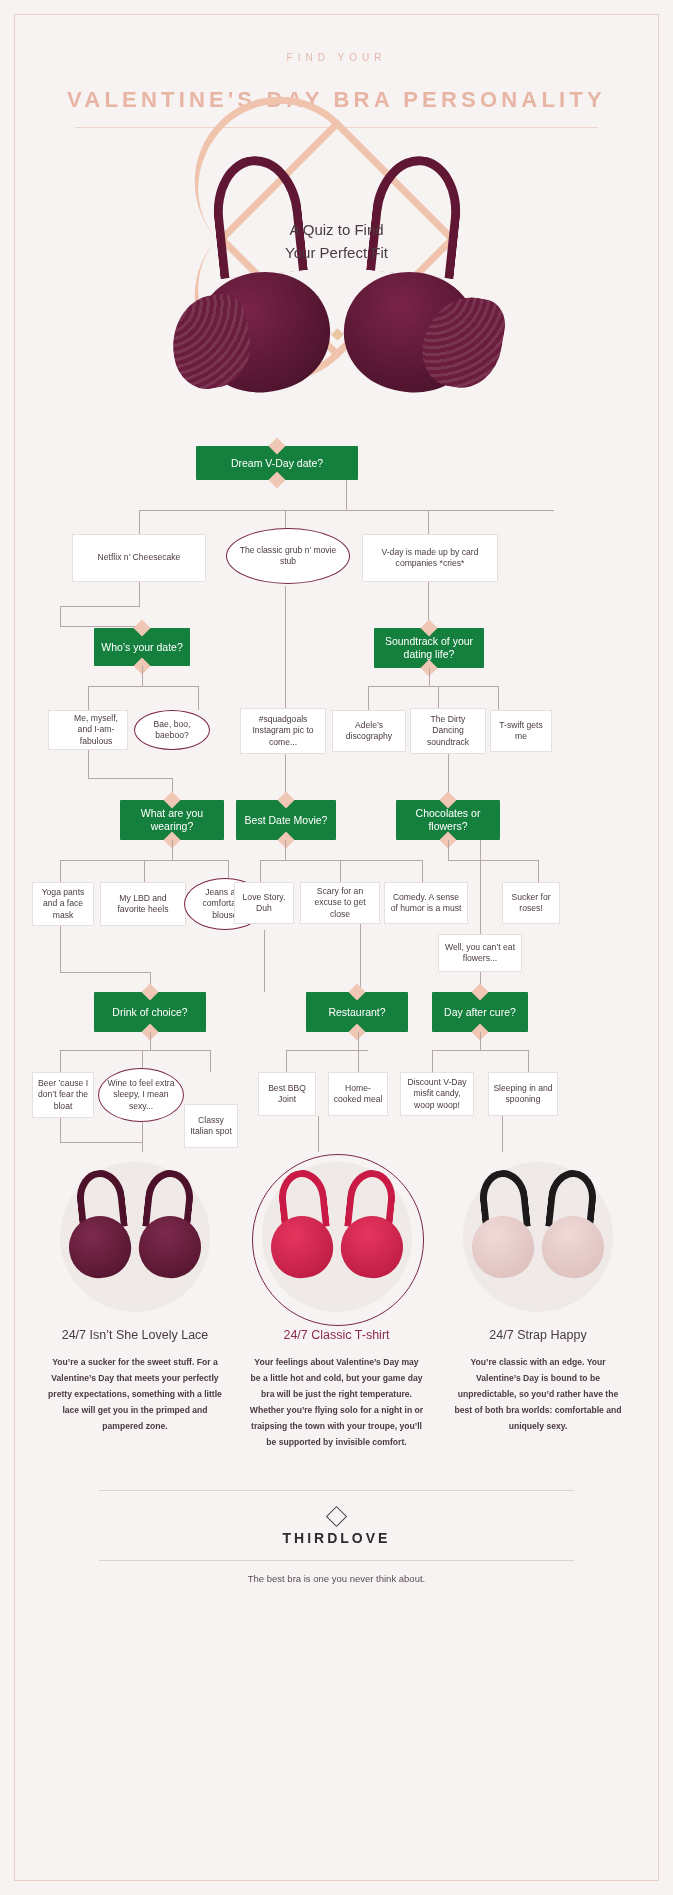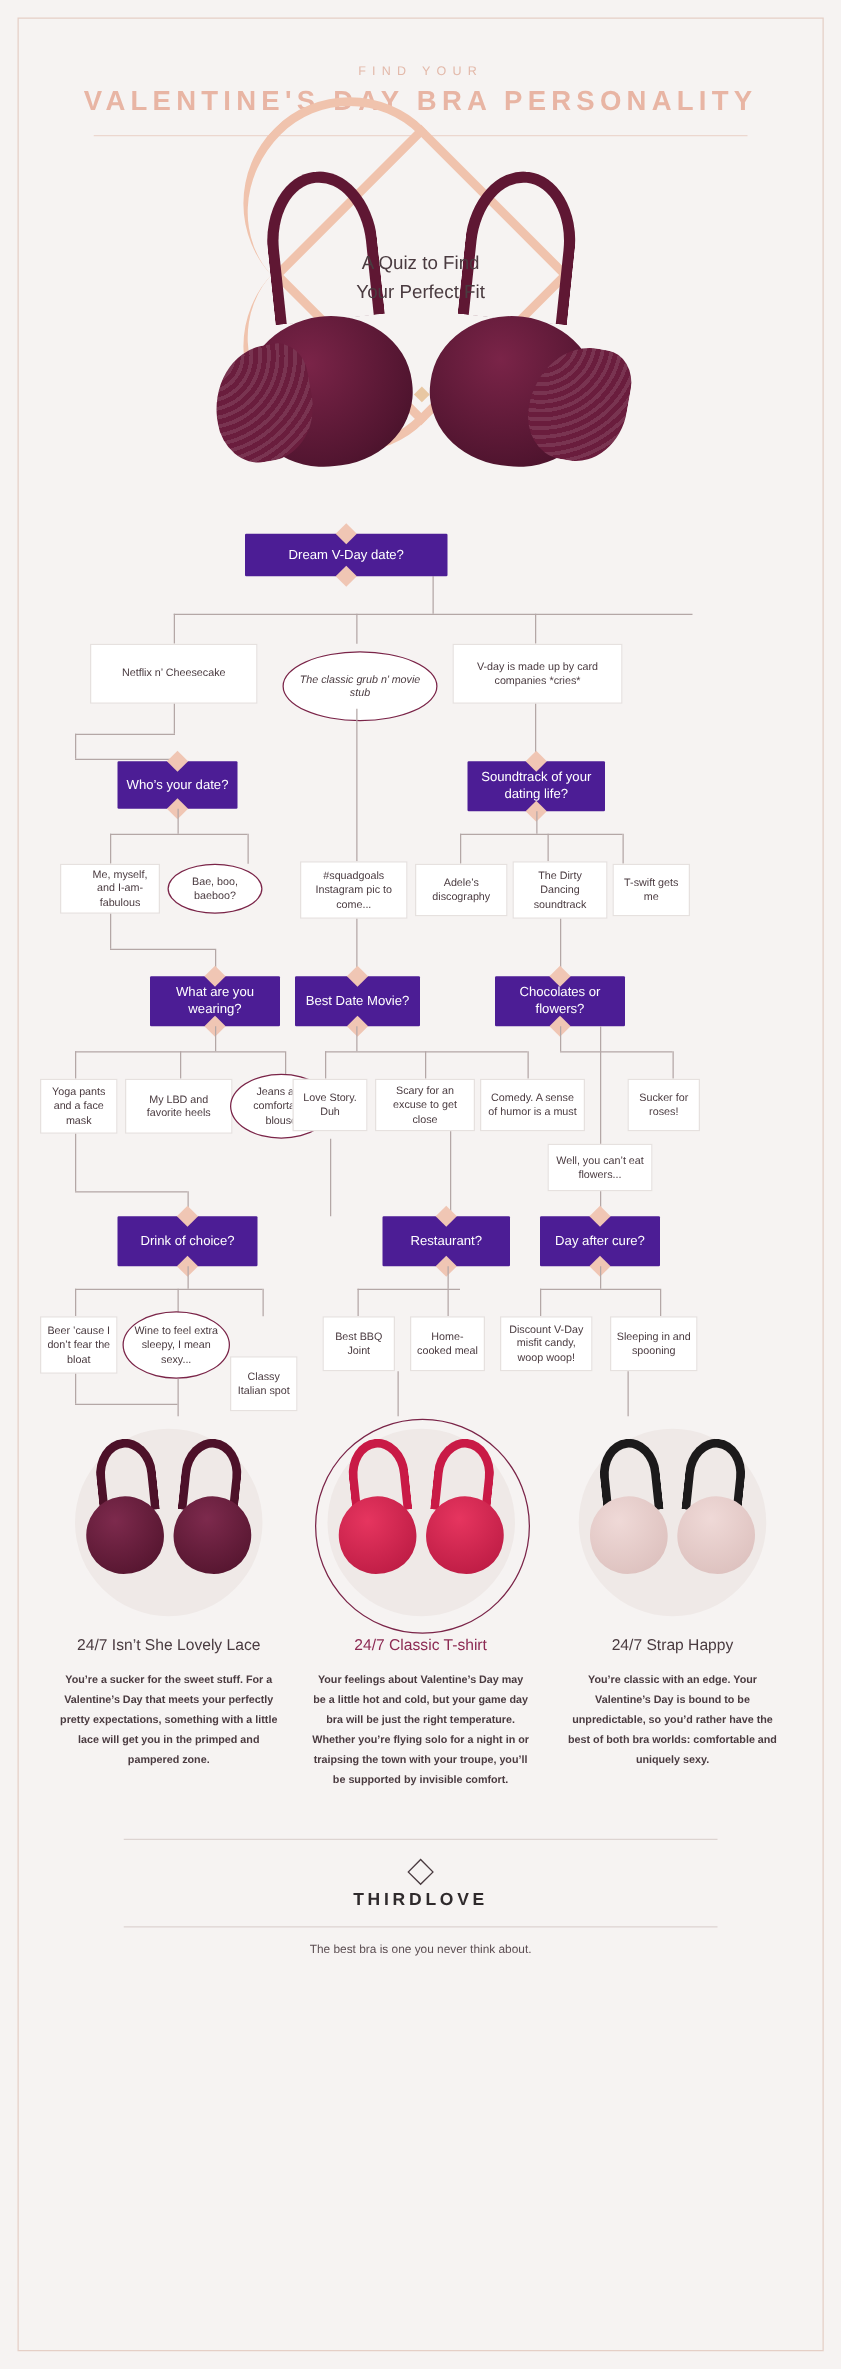--- a/index.html
+++ b/index.html
@@ -37,21 +37,21 @@
     color:#e3b9aa;
     margin-top:42px;
     font-weight:normal;
   }
   .title{
     text-align:center;
     font-size:22px;
     letter-spacing:4.2px;
     color:#e8b5a4;
     font-weight:bold;
-    margin-top:5px;
+    margin-top:24px;
   }
   .title-rule{
     width:86%;
     height:1px;
     background:#ecd7cf;
     margin:14px auto 0;
   }
 
   
   .hero{
@@ -142,21 +142,21 @@
     box-sizing:border-box;
     text-align:center;
     font-size:8.6px;
     line-height:11.5px;
     display:flex;
     align-items:center;
     justify-content:center;
     padding:3px 4px;
   }
   .qbox{
-    background:#4c1d95;
+    background:#15803d;
     color:#ffffff;
     font-size:10.5px;
     line-height:13px;
     font-weight:normal;
     border-radius:1px;
   }
   .qbox .notch-t,.qbox .notch-b{
     position:absolute;left:50%;width:12px;height:12px;
     background:#f0c6b4;transform:translateX(-50%) rotate(45deg);
   }
@@ -285,21 +285,21 @@
 
       <div class="node qbox" style="left:164px;top:14px;width:162px;height:34px;">
         <span class="notch-t"></span>
           <span class="notch-b"></span>
         <span>Dream V-Day date?</span>
       </div>
 
       <div class="node abox" style="left:40px;top:102px;width:134px;height:48px;text-align:right;">
         <span>Netflix n’ Cheesecake</span>
       </div>
-      <div class="node oval" style="left:194px;top:108px;width:124px;height:56px;font-style:italic;">
+      <div class="node oval" style="left:194px;top:96px;width:124px;height:56px;">
         <span>The classic grub n’ movie stub</span>
       </div>
       <div class="node abox" style="left:330px;top:102px;width:136px;height:48px;">
         <span>V-day is made up by card companies *cries*</span>
       </div>
 
       <div class="line v" style="left:107px;top:150px;height:24px;"></div>
       <div class="line h" style="left:28px;top:174px;width:80px;"></div>
       <div class="line v" style="left:28px;top:174px;height:20px;"></div>
       <div class="line h" style="left:28px;top:194px;width:82px;"></div>

